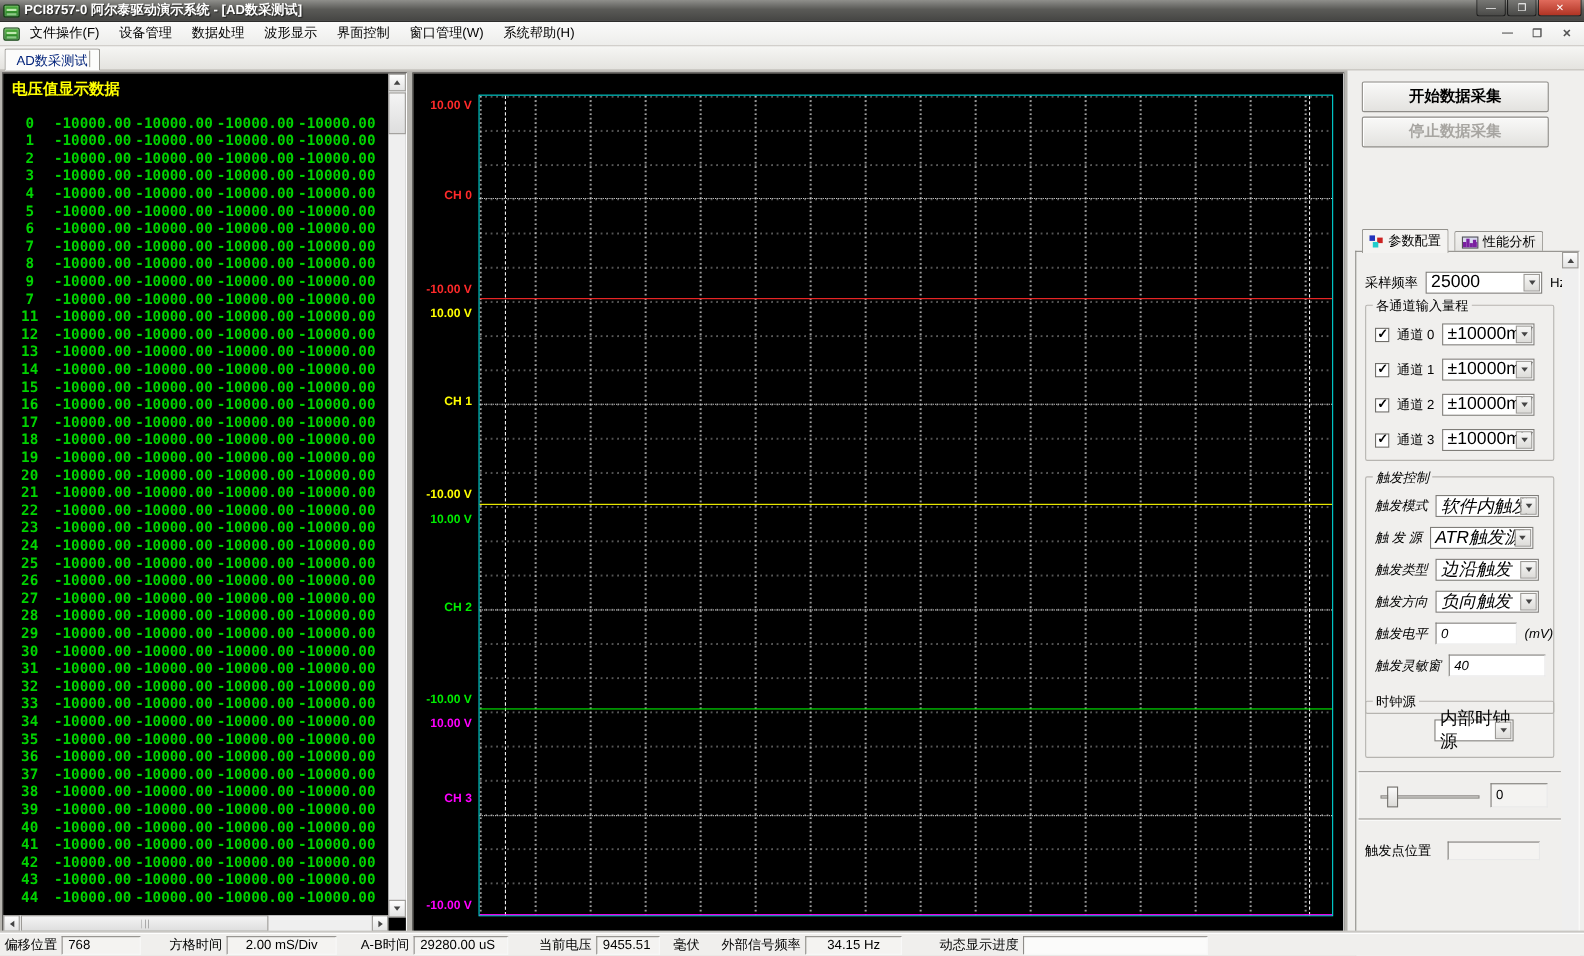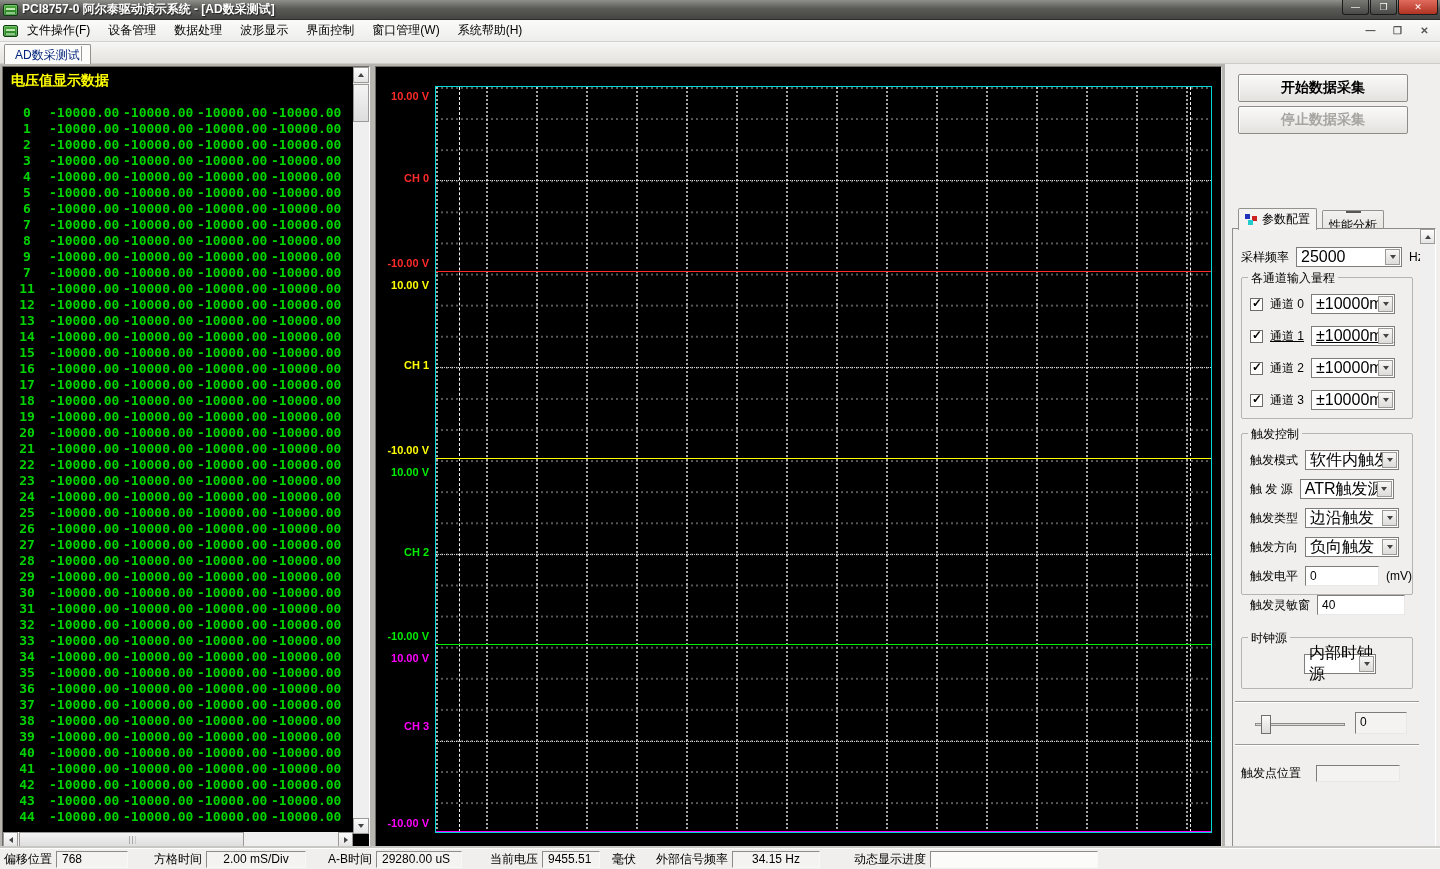--- a/index.html
+++ b/index.html
@@ -541,21 +541,21 @@
   <div class="btn disabled" style="top:42px;">停止数据采集</div>
 
   <div class="rtab active" style="left:13px;">
     <span class="icon-config">
       <i style="left:0;top:0;width:5px;height:5px;background:#2233bb;"></i>
       <i style="left:7px;top:2px;width:5px;height:5px;background:#cc2222;"></i>
       <i style="left:3px;top:6px;width:5px;height:5px;background:#22cccc;"></i>
     </span>
     <span>参数配置</span>
   </div>
-  <div class="rtab" style="left:97px;flex-direction:column;">
+  <div class="rtab" style="left:97px;">
     <span class="icon-perf">
       <i style="left:0;width:3px;height:5px;"></i>
         <i style="left:3px;width:3px;height:8px;"></i>
       <i style="left:6px;width:3px;height:4px;"></i>
         <i style="left:9px;width:3px;height:7px;"></i>
       <i style="left:12px;width:3px;height:5px;"></i>
     </span>
     <span>性能分析</span>
   </div>
 
@@ -578,21 +578,21 @@
           <div class="cfg-row" style="top: 16px;">
             <span class="checkbox checked"></span>
             <span class="row-label">通道 0</span>
             <div class="combo" style="width: 84px;">
               <span>±10000mV</span>
               <span class="dd">
                 <span class="tri down"></span>
               </span>
             </div>
           </div>
-          <div class="cfg-row" style="top: 48px; text-decoration: underline;">
+          <div class="cfg-row" style="top: 48px;">
             <span class="checkbox checked"></span>
             <span class="row-label">通道 1</span>
             <div class="combo" style="width: 84px;">
               <span>±10000mV</span>
               <span class="dd">
                 <span class="tri down"></span>
               </span>
             </div>
           </div>
           <div class="cfg-row" style="top: 80px;">
@@ -611,21 +611,21 @@
             <div class="combo" style="width: 84px;">
               <span>±10000mV</span>
               <span class="dd">
                 <span class="tri down"></span>
               </span>
             </div>
           </div>
         </div>
     </div>
 
-    <div class="group" style="left:8px; top:204px; width:172px; height:162px;">
+    <div class="group" style="left:8px; top:204px; width:172px; height:216px;font-style:italic;">
       <span class="group-title">触发控制</span>
       <div class="cfg-row" style="top:16px;">
         <span class="row-label">触发模式</span>
         <div class="combo" style="width:94px;">
           <span>软件内触发</span>
           <span class="dd">
               <span class="tri down"></span>
             </span>
         </div>
       </div>

